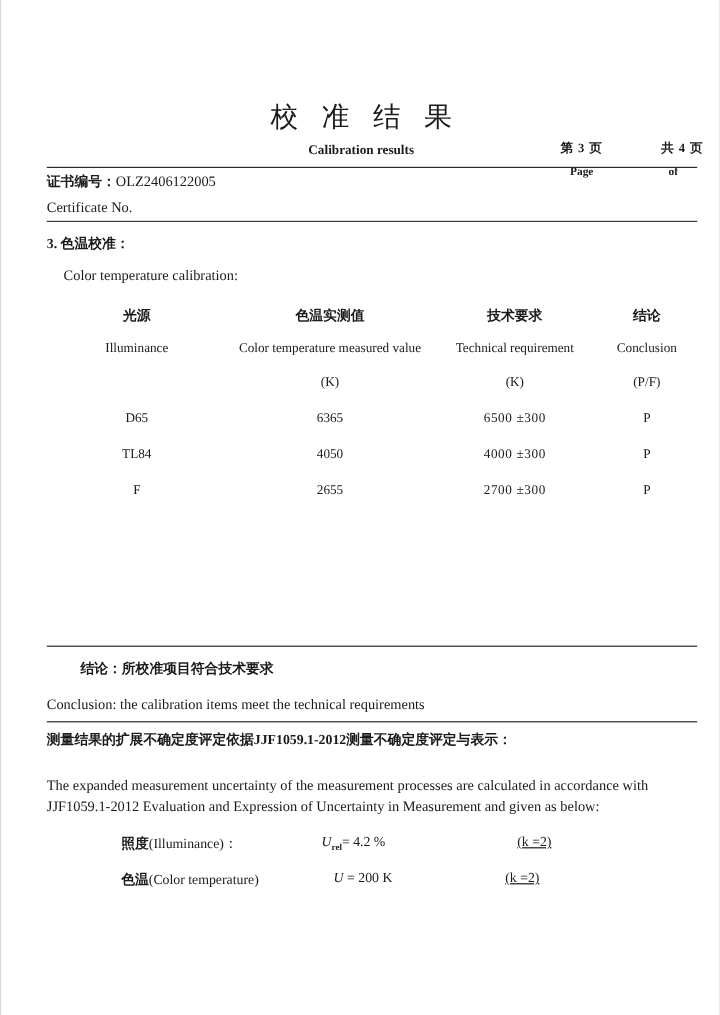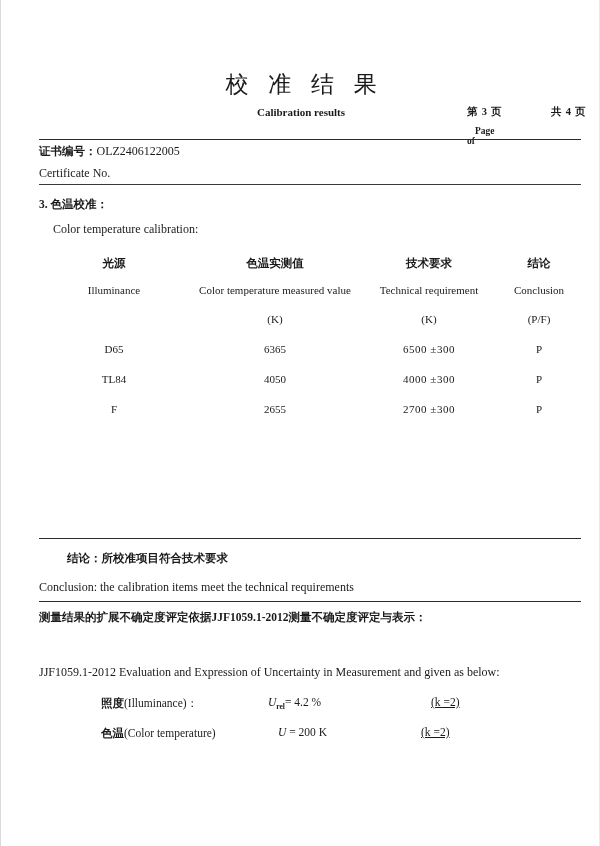--- a/index.html
+++ b/index.html
@@ -19,21 +19,21 @@
     border-left: 1px solid #d8dadd;
     border-right: 1px solid #e8eaec;
     box-sizing: border-box;
     overflow: hidden;
   }
 
   
   .header {
     position: absolute;
     left: 0;
-    top: 3px;
+    top: 16px;
     width: 600px;
     height: 140px;
   }
   .title-cn {
     position: absolute;
     left: 0;
     top: 70px;
     width: 600px;
     text-align: center;
     font-size: 23px;
@@ -70,21 +70,20 @@
   .pageno-en {
     position: absolute;
     top: 124px;
     left: 466px;
     width: 120px;
     font-size: 9.5px;
     font-weight: 700;
     line-height: 1;
     display: flex;
     justify-content: space-between;
-    flex-direction: column;
   }
   .pageno-en .pg { margin-left: 8px; }
   .pageno-en .of { margin-right: 22px; }
 
   
   .rule {
     position: absolute;
     left: 38px;
     width: 542px;
     border-top: 1.4px solid #2b2b2b;
@@ -276,20 +275,21 @@
     </table>
   </div>
 
   <div class="rule" style="top:538px;"></div>
   <div class="tx cn" style="left:38px; top:551px;padding-left:28px;">结论：所校准项目符合技术要求</div>
   <div class="tx en" style="left:38px; top:580px;">Conclusion: the calibration items meet the technical requirements</div>
   <div class="rule" style="top:601px;"></div>
 
   <div class="tx cn" style="left:38px; top:610px;">测量结果的扩展不确定度评定依据JJF1059.1-2012测量不确定度评定与表示：</div>
 
+  <div class="tx en" style="left:38px; top:647px;">The expanded measurement uncertainty of the measurement processes are calculated in accordance with</div>
   <div class="tx en" style="left:38px; top:665px;">JJF1059.1-2012 Evaluation and Expression of Uncertainty in Measurement and given as below:</div>
 
   <div class="unc" style="top:696px;margin-left:12px;">
 
     <div class="unc-row">
       <span class="unc-label"><span class="zh">照度</span><span>(Illuminance)：</span></span>
       <span class="unc-val"><span class="sym">U</span><sub>rel</sub><span>=</span>&nbsp;<span>4.2 %</span></span>
       <span class="unc-k">(k =2)</span>
     </div>
 

